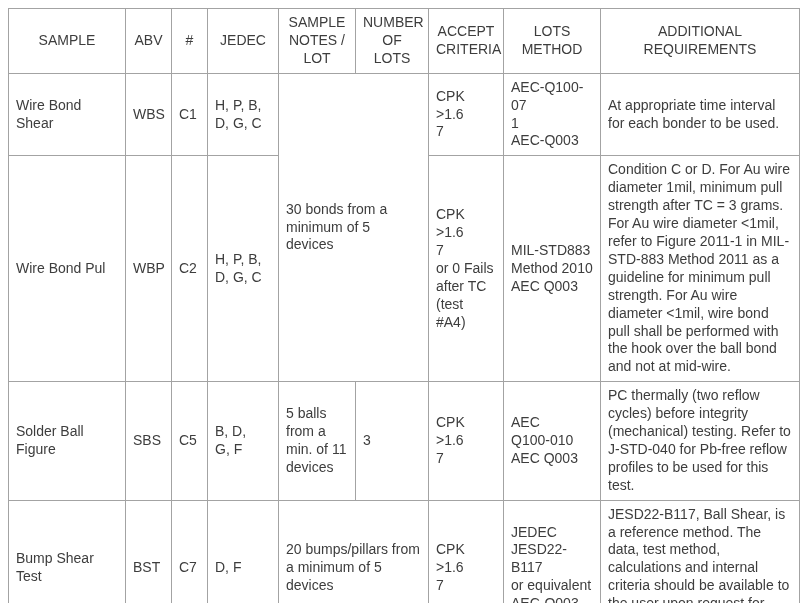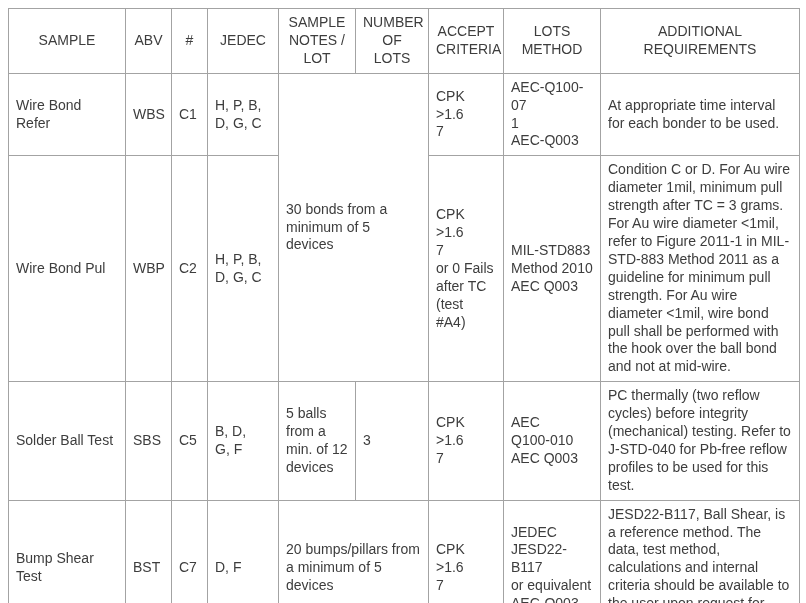--- a/index.html
+++ b/index.html
@@ -76,21 +76,21 @@
         <th>NUMBER
 OF LOTS</th>
         <th>ACCEPT
 CRITERIA</th>
         <th>LOTS
 METHOD</th>
         <th>ADDITIONAL REQUIREMENTS</th>
       </tr>
 
       <tr class="h-row1">
-        <td>Wire Bond Refer</td>
+        <td>Wire Bond Shear</td>
         <td>WBS</td>
         <td>C1</td>
         <td>H, P, B,
 D, G, C</td>
         <td class="sample-merged" colspan="2" rowspan="2">30 bonds from a
 minimum of 5 devices</td>
         <td>CPK &gt;1.6
 7</td>
         <td>AEC-Q100-07
 1
@@ -109,28 +109,28 @@
 or 0 Fails
 after TC
 (test #A4)</td>
         <td>MIL-STD883
 Method 2010
 AEC Q003</td>
         <td class="addl">Condition C or D. For Au wire diameter 1mil, minimum pull strength after TC = 3 grams. For Au wire diameter &lt;1mil, refer to Figure 2011-1 in MIL-STD-883 Method 2011 as a guideline for minimum pull strength. For Au wire diameter &lt;1mil, wire bond pull shall be performed with the hook over the ball bond and not at mid-wire.</td>
       </tr>
 
       <tr class="h-row3">
-        <td>Solder Ball Test</td>
+        <td>Solder Ball Figure</td>
         <td>SBS</td>
         <td>C5</td>
         <td>B, D,
 G, F</td>
         <td>5 balls
 from a
-min. of 12
+min. of 11
 devices</td>
         <td>3</td>
         <td>CPK &gt;1.6
 7</td>
         <td>AEC
 Q100-010
 AEC Q003</td>
         <td class="addl">PC thermally (two reflow cycles) before integrity (mechanical) testing. Refer to J-STD-040 for Pb-free reflow profiles to be used for this test.</td>
       </tr>
 

